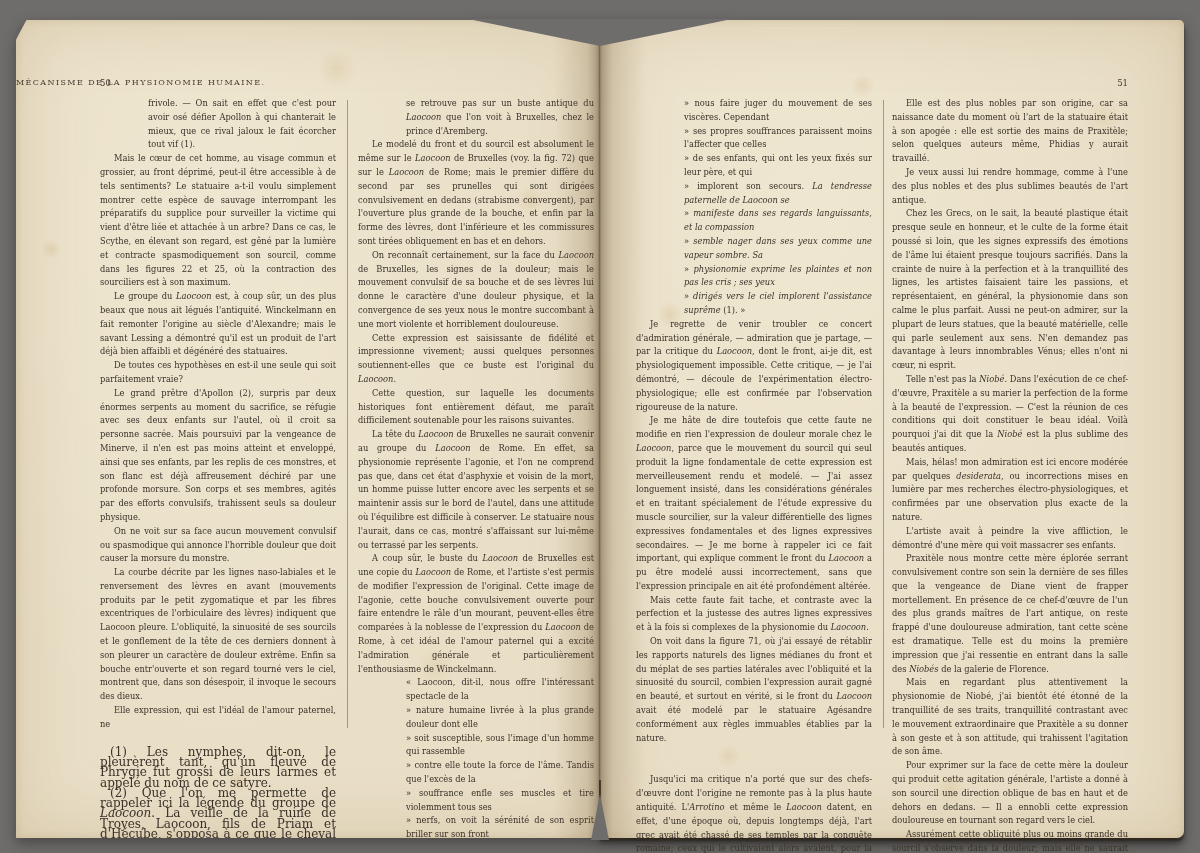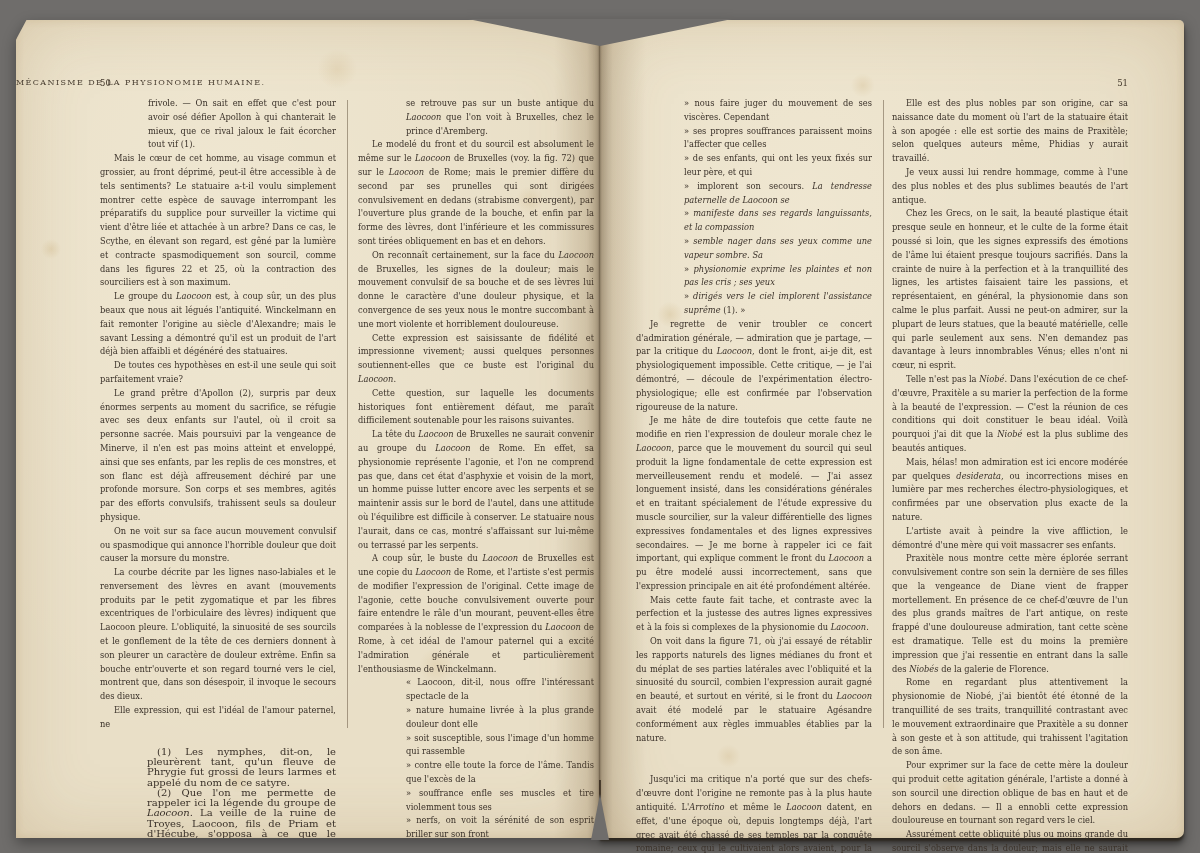--- a/index.html
+++ b/index.html
@@ -48,21 +48,21 @@
   .page-left .col1{left:84px;}
   .page-left .col2{left:342px;}
   .page-right .col1{left:36px;}
   .page-right .col2{left:292px;}
   .colrule{position:absolute;top:80px;width:1px;height:628px;background:rgba(80,62,42,.45);}
   .page-left .colrule{left:331px;}
   .page-right .colrule{left:283px;}
   .col p{margin:0;text-indent:14px;}
   .col p.cont,.col p.q{text-indent:0;margin-left:48px;}
   .col p.gap{margin-top:28px;}
-  .col p.fn{font-size:10px;line-height:10.3px;text-indent:10px;margin-left:47px;}
+  .col p.fn{font-size:12px;line-height:10.3px;text-indent:10px;}
   .col p.fn1{margin-top:15px;}
   .spine{position:absolute;left:50%;top:0;bottom:0;width:92px;transform:translateX(-50%);
     pointer-events:none;
     background:linear-gradient(90deg, rgba(120,95,60,0) 0%, rgba(120,95,60,.18) 36%,
       rgba(75,56,32,.34) 48%, rgba(55,40,22,.48) 50%, rgba(75,56,32,.34) 52%,
       rgba(120,95,60,.18) 64%, rgba(120,95,60,0) 100%);}
   .notch-top{position:absolute;left:50%;top:-1px;transform:translateX(-50%);
     width:0;height:0;border-left:132px solid transparent;border-right:132px solid transparent;
     border-top:27px solid #6f6d6b;}
   .notch-bottom{position:absolute;left:50%;bottom:-2px;transform:translateX(-50%);
@@ -137,21 +137,21 @@
         <p class="gap">Jusqu'ici ma critique n'a porté que sur des chefs-d'œuvre dont l'origine ne remonte pas à la plus haute antiquité. L'<i>Arrotino</i> et même le <i>Laocoon</i> datent, en effet, d'une époque où, depuis longtemps déjà, l'art grec avait été chassé de ses temples par la conquête romaine; ceux qui le cultivaient alors avaient, pour la plupart, été traînés en esclavage à Rome, ou avaient dû y chercher un asile.</p>
       </div>
     <div class="col col2">
         <p>Elle est des plus nobles par son origine, car sa naissance date du moment où l'art de la statuaire était à son apogée : elle est sortie des mains de Praxitèle; selon quelques auteurs même, Phidias y aurait travaillé.</p>
         <p>Je veux aussi lui rendre hommage, comme à l'une des plus nobles et des plus sublimes beautés de l'art antique.</p>
         <p>Chez les Grecs, on le sait, la beauté plastique était presque seule en honneur, et le culte de la forme était poussé si loin, que les signes expressifs des émotions de l'âme lui étaient presque toujours sacrifiés. Dans la crainte de nuire à la perfection et à la tranquillité des lignes, les artistes faisaient taire les passions, et représentaient, en général, la physionomie dans son calme le plus parfait. Aussi ne peut-on admirer, sur la plupart de leurs statues, que la beauté matérielle, celle qui parle seulement aux sens. N'en demandez pas davantage à leurs innombrables Vénus; elles n'ont ni cœur, ni esprit.</p>
         <p>Telle n'est pas la <i>Niobé</i>. Dans l'exécution de ce chef-d'œuvre, Praxitèle a su marier la perfection de la forme à la beauté de l'expression. — C'est la réunion de ces conditions qui doit constituer le beau idéal. Voilà pourquoi j'ai dit que la <i>Niobé</i> est la plus sublime des beautés antiques.</p>
         <p>Mais, hélas! mon admiration est ici encore modérée par quelques <i>desiderata</i>, ou incorrections mises en lumière par mes recherches électro-physiologiques, et confirmées par une observation plus exacte de la nature.</p>
         <p>L'artiste avait à peindre la vive affliction, le démontré d'une mère qui voit massacrer ses enfants.</p>
         <p>Praxitèle nous montre cette mère éplorée serrant convulsivement contre son sein la dernière de ses filles que la vengeance de Diane vient de frapper mortellement. En présence de ce chef-d'œuvre de l'un des plus grands maîtres de l'art antique, on reste frappé d'une douloureuse admiration, tant cette scène est dramatique. Telle est du moins la première impression que j'ai ressentie en entrant dans la salle des <i>Niobés</i> de la galerie de Florence.</p>
-        <p>Rome en regardant plus attentivement la physionomie de Niobé, j'ai bientôt été étonné de la tranquillité de ses traits, tranquillité contrastant avec le mouvement extraordinaire que Praxitèle a su donner à son geste et à son attitude, qui trahissent l'agitation de son âme.</p>
+        <p>Mais en regardant plus attentivement la physionomie de Niobé, j'ai bientôt été étonné de la tranquillité de ses traits, tranquillité contrastant avec le mouvement extraordinaire que Praxitèle a su donner à son geste et à son attitude, qui trahissent l'agitation de son âme.</p>
         <p>Pour exprimer sur la face de cette mère la douleur qui produit cette agitation générale, l'artiste a donné à son sourcil une direction oblique de bas en haut et de dehors en dedans. — Il a ennobli cette expression douloureuse en tournant son regard vers le ciel.</p>
         <p>Assurément cette obliquité plus ou moins grande du sourcil s'observe dans la douleur; mais elle ne saurait suffire à exprimer cette passion. Telle est, en effet, chez un assez grand</p>
       </div>
   </div>
 
   <div class="spine"></div>
   <div class="notch-top"></div>
   <div class="crease-bottom"></div>
   <div class="notch-bottom"></div>
 </div>

